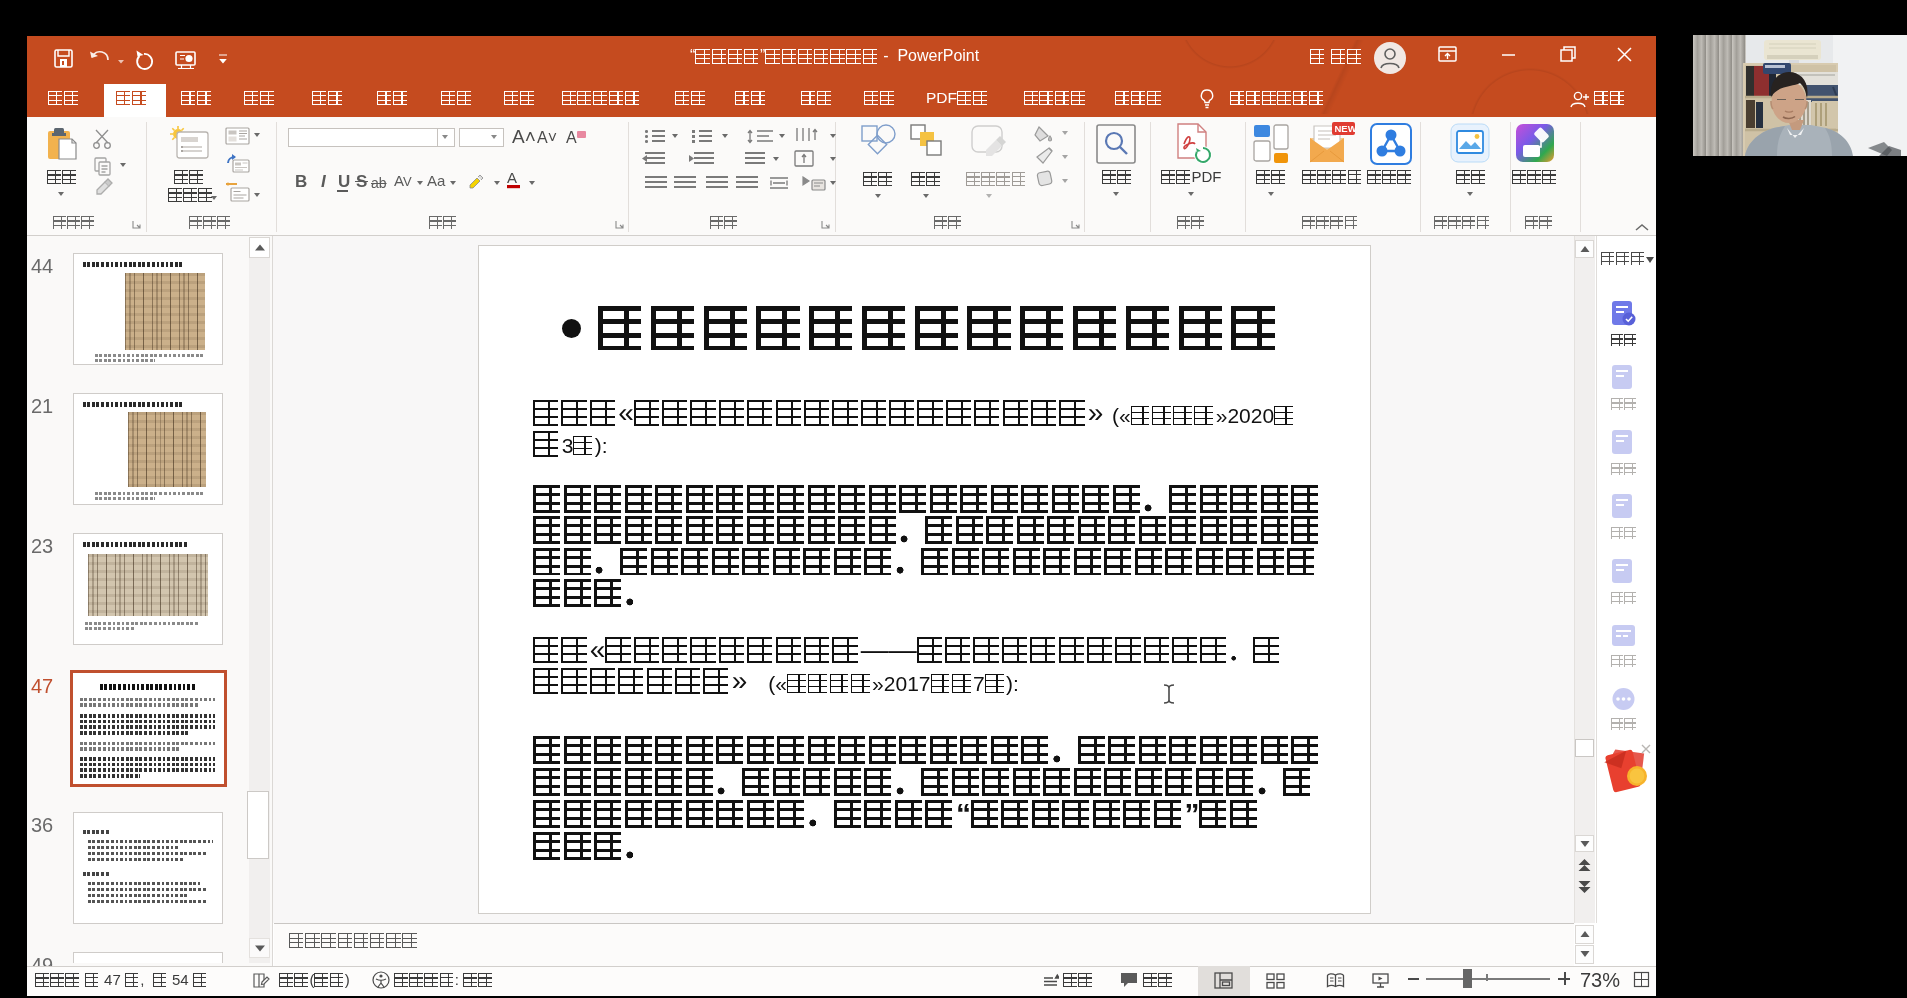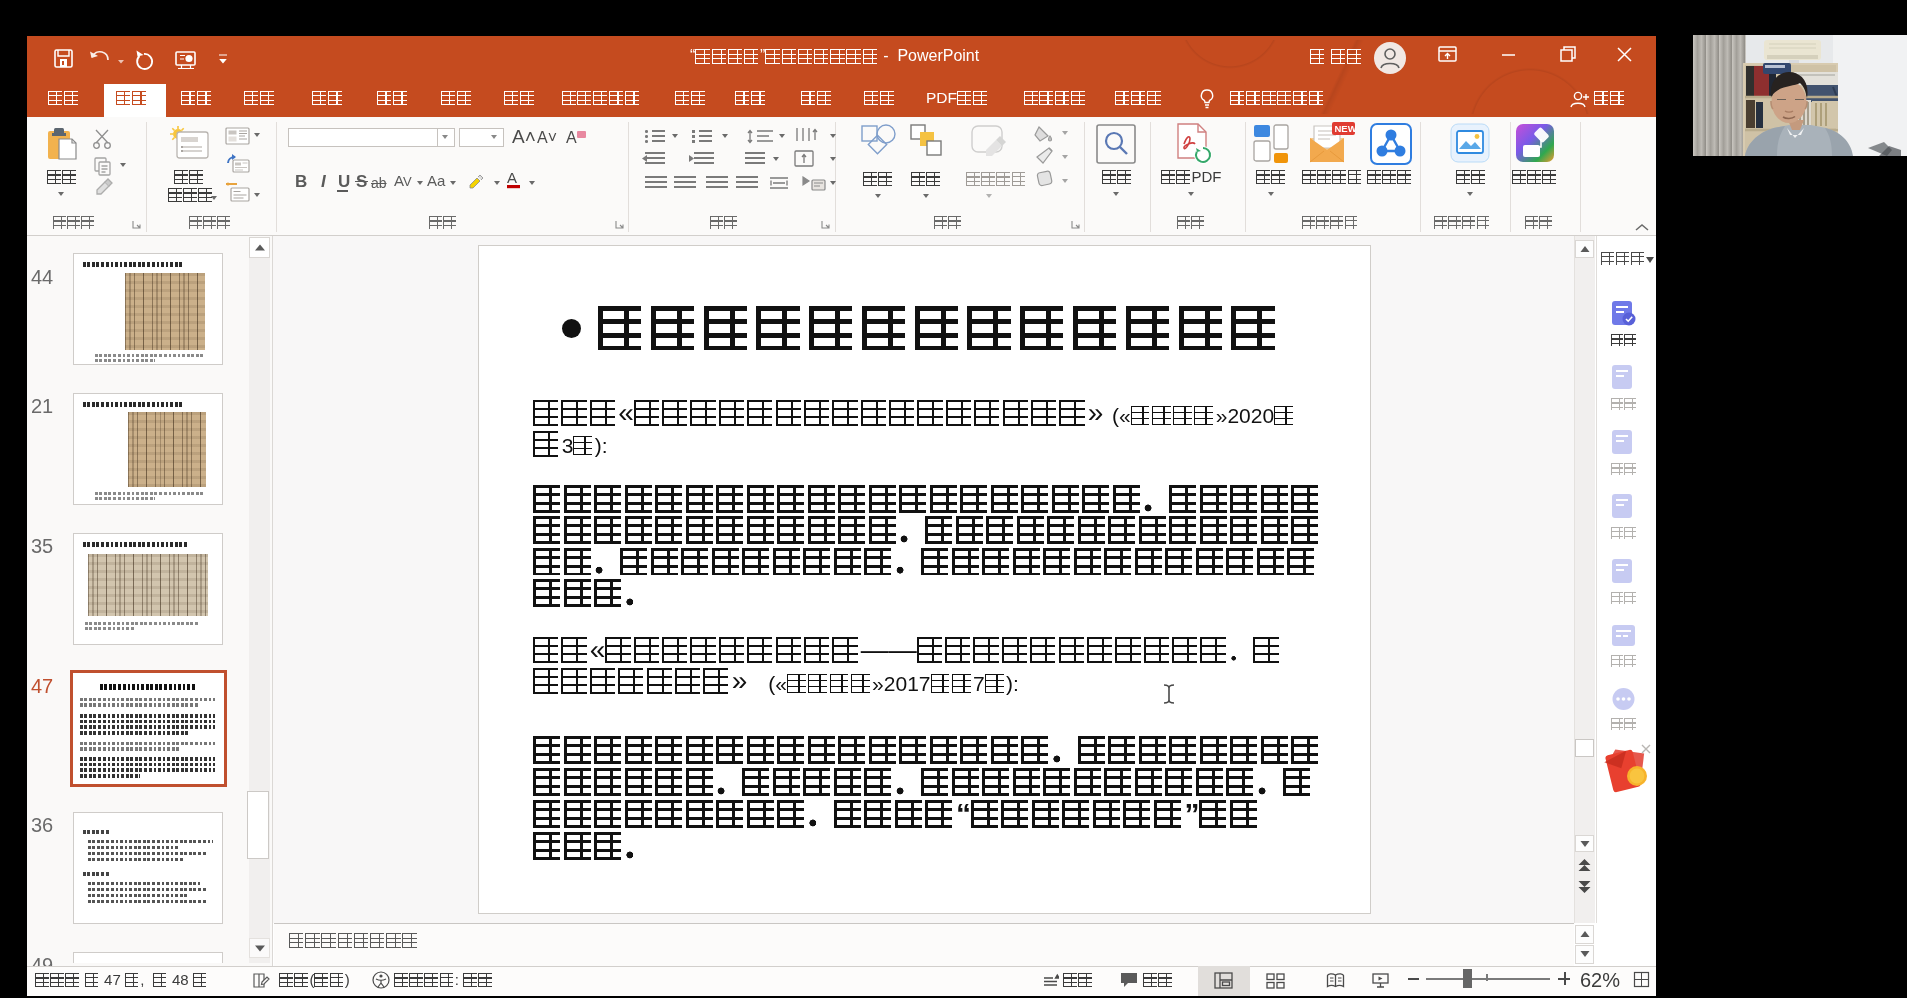--- a/index.html
+++ b/index.html
@@ -554,23 +554,23 @@
 <div style="position:absolute;left:249px;top:237px;width:21px;height:726px;background:#f1efee"></div>
 <div style="position:absolute;left:249px;top:237px;width:21px;height:21px;background:#fff;border:1px solid #dad7d4"></div>
 <svg style="position:absolute;left:254px;top:243px" width="12" height="9" viewBox="0 0 12 9" fill="#5a5a5a">
       <path d="M6 1.5l5 6H1z"></path>
     </svg>
 <div style="position:absolute;left:247px;top:791px;width:22px;height:68px;background:#fff;border:1px solid #ccc9c6"></div>
 <div style="position:absolute;left:249px;top:938px;width:21px;height:20px;background:#fbfafa;border:1px solid #e4e1de"></div>
 <svg style="position:absolute;left:254px;top:944px" width="12" height="9" viewBox="0 0 12 9" fill="#5a5a5a">
       <path d="M6 7.5L1 1.5h10z"></path>
     </svg>
-<div style="position:absolute;left:31px;top:266px;width:26px;font-size:20px;color:#6a6a6a">44</div>
+<div style="position:absolute;left:31px;top:255px;width:26px;font-size:20px;color:#6a6a6a">44</div>
 <div style="position:absolute;left:31px;top:395px;width:26px;font-size:20px;color:#6a6a6a">21</div>
-<div style="position:absolute;left:31px;top:535px;width:26px;font-size:20px;color:#6a6a6a">35</div>
+<div style="position:absolute;left:31px;top:535px;width:26px;font-size:20px;color:#6a6a6a">23</div>
 <div style="position:absolute;left:31px;top:675px;width:26px;font-size:20px;color:#c0502f">47</div>
 <div style="position:absolute;left:31px;top:814px;width:26px;font-size:20px;color:#6a6a6a">36</div>
 <div style="position:absolute;left:31px;top:954px;width:26px;font-size:20px;color:#6a6a6a">49</div>
 <div style="position:absolute;left:73px;top:253px;width:150px;height:112px;background:#fff;border:1px solid #cfccc9"></div>
 <div style="position:absolute;left:83px;top:262.0px;width:100px;height:5px;background-image:repeating-linear-gradient(to right,#2a2a2a 0 2.6px,transparent 2.6px 4.2px,#2a2a2a 4.2px 7.2px,transparent 7.2px 9.2px)"></div>
 <div style="position:absolute;left:125px;top:273px;width:80px;height:77px;background:#cbb08a;background-image:repeating-linear-gradient(to right,rgba(55,38,20,.42) 0 1.4px,transparent 1.4px 9px),repeating-linear-gradient(to right,transparent 0 4.5px,rgba(55,38,20,.26) 4.5px 5.8px,transparent 5.8px 13.5px),repeating-linear-gradient(to bottom,rgba(70,50,28,.12) 0 3px,transparent 3px 8px)"></div>
 <div style="position:absolute;left:95px;top:354.0px;width:110px;height:3px;background-image:repeating-linear-gradient(to right,#8a8a8a 0 2.6px,transparent 2.6px 4.2px,#8a8a8a 4.2px 7.2px,transparent 7.2px 9.2px)"></div>
     <div style="position:absolute;left:95px;top:359.0px;width:60px;height:3px;background-image:repeating-linear-gradient(to right,#8a8a8a 0 2.6px,transparent 2.6px 4.2px,#8a8a8a 4.2px 7.2px,transparent 7.2px 9.2px)"></div>
 <div style="position:absolute;left:73px;top:393px;width:150px;height:112px;background:#fff;border:1px solid #cfccc9"></div>
 <div style="position:absolute;left:83px;top:402.0px;width:100px;height:5px;background-image:repeating-linear-gradient(to right,#2a2a2a 0 2.6px,transparent 2.6px 4.2px,#2a2a2a 4.2px 7.2px,transparent 7.2px 9.2px)"></div>
@@ -1021,21 +1021,21 @@
 <div class="r" style="left:35px;top:973px;">
       <i class="q3"></i>
       <i class="q3"></i>
       <i class="q3"></i>
       <s style="font-size:15px;font-weight:normal;color:#3b3b3b;line-height:13.8px"> </s>
       <i class="q3"></i>
       <s style="font-size:15px;font-weight:normal;color:#3b3b3b;line-height:13.8px"> 47 </s>
       <i class="q3"></i>
       <s style="font-size:15px;font-weight:normal;color:#3b3b3b;line-height:13.8px">,  </s>
       <i class="q3"></i>
-      <s style="font-size:15px;font-weight:normal;color:#3b3b3b;line-height:13.8px"> 48 </s>
+      <s style="font-size:15px;font-weight:normal;color:#3b3b3b;line-height:13.8px"> 54 </s>
       <i class="q3"></i>
     </div>
 <svg style="position:absolute;left:252px;top:972px" width="18" height="17" viewBox="0 0 18 17" stroke="#5a5a5a" fill="none" stroke-width="1.2">
       <path d="M2 2h5v13H2zM7 2h5v13H7z"></path>
       <path d="M10 10l5-5 2 2-5 5-2.5.5z" fill="#fdfcfb"></path>
     </svg>
 <div class="r" style="left:279px;top:973px;">
       <i class="q3"></i>
       <i class="q3"></i>
       <s style="font-size:15px;font-weight:normal;color:#3b3b3b;line-height:13.8px">(</s>
@@ -1093,21 +1093,21 @@
       <rect x="2" y="2" width="15" height="9"></rect>
       <path d="M9.5 11v4M6 15h7"></path>
       <path d="M7.5 4.5l4 2-4 2z" fill="#4a4a4a" stroke="none"></path>
     </svg>
 <div style="position:absolute;left:1408px;top:977.5px;width:11px;height:2.4px;background:#4a4a4a"></div>
 <div style="position:absolute;left:1426px;top:977.8px;width:124px;height:2px;background:#7a7a7a"></div>
 <div style="position:absolute;left:1486px;top:977.8px;width:2px;height:7px;background:#7a7a7a;top:974px"></div>
 <div style="position:absolute;left:1463px;top:969px;width:9px;height:19px;background:#666"></div>
 <div style="position:absolute;left:1558px;top:977.5px;width:12px;height:2.4px;background:#4a4a4a"></div>
 <div style="position:absolute;left:1563.5px;top:972px;width:2.4px;height:13px;background:#4a4a4a"></div>
-<div style="position:absolute;left:1580px;top:969px;font-size:20px;color:#3b3b3b">62%</div>
+<div style="position:absolute;left:1580px;top:969px;font-size:20px;color:#3b3b3b">73%</div>
 <svg style="position:absolute;left:1633px;top:971px" width="17" height="17" viewBox="0 0 17 17" stroke="#4a4a4a" fill="none" stroke-width="1.2">
       <rect x="1.5" y="1.5" width="14" height="14"></rect>
       <path d="M8.5 1.5v14M1.5 8.5h14M8.5 5.5v6M5.5 8.5h6" stroke-width="1"></path>
     </svg>
 <svg style="position:absolute;left:1693px;top:35px" width="214" height="121" viewBox="0 0 214 121">
 <rect width="214" height="121" fill="#e7e9eb"></rect>
 <rect x="140" y="0" width="74" height="121" fill="#f1f2f3"></rect>
 <rect x="0" y="0" width="53" height="121" fill="url(#folds)"></rect>
 <defs>
         <linearGradient id="folds" x1="0" y1="0" x2="1" y2="0" spreadMethod="repeat" gradientUnits="userSpaceOnUse" gradientTransform="scale(13,1)">

